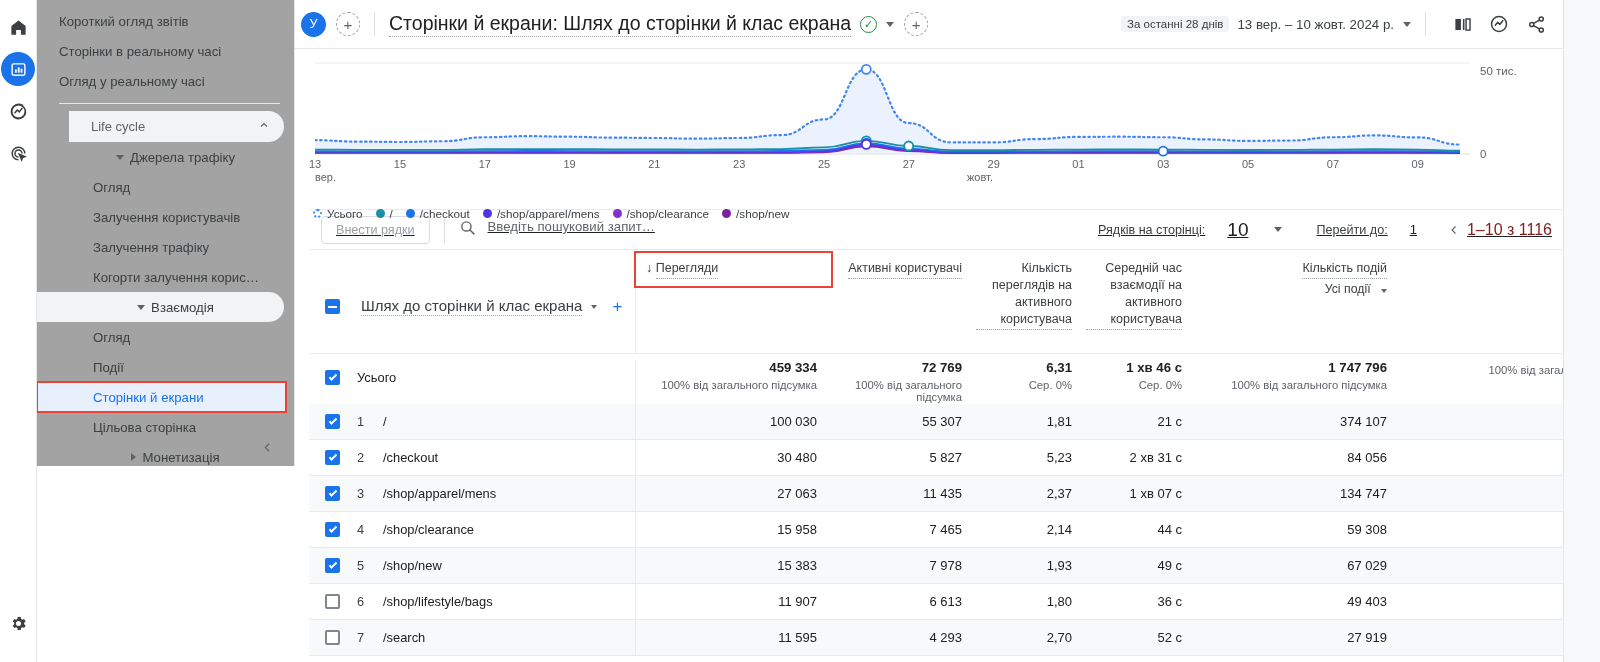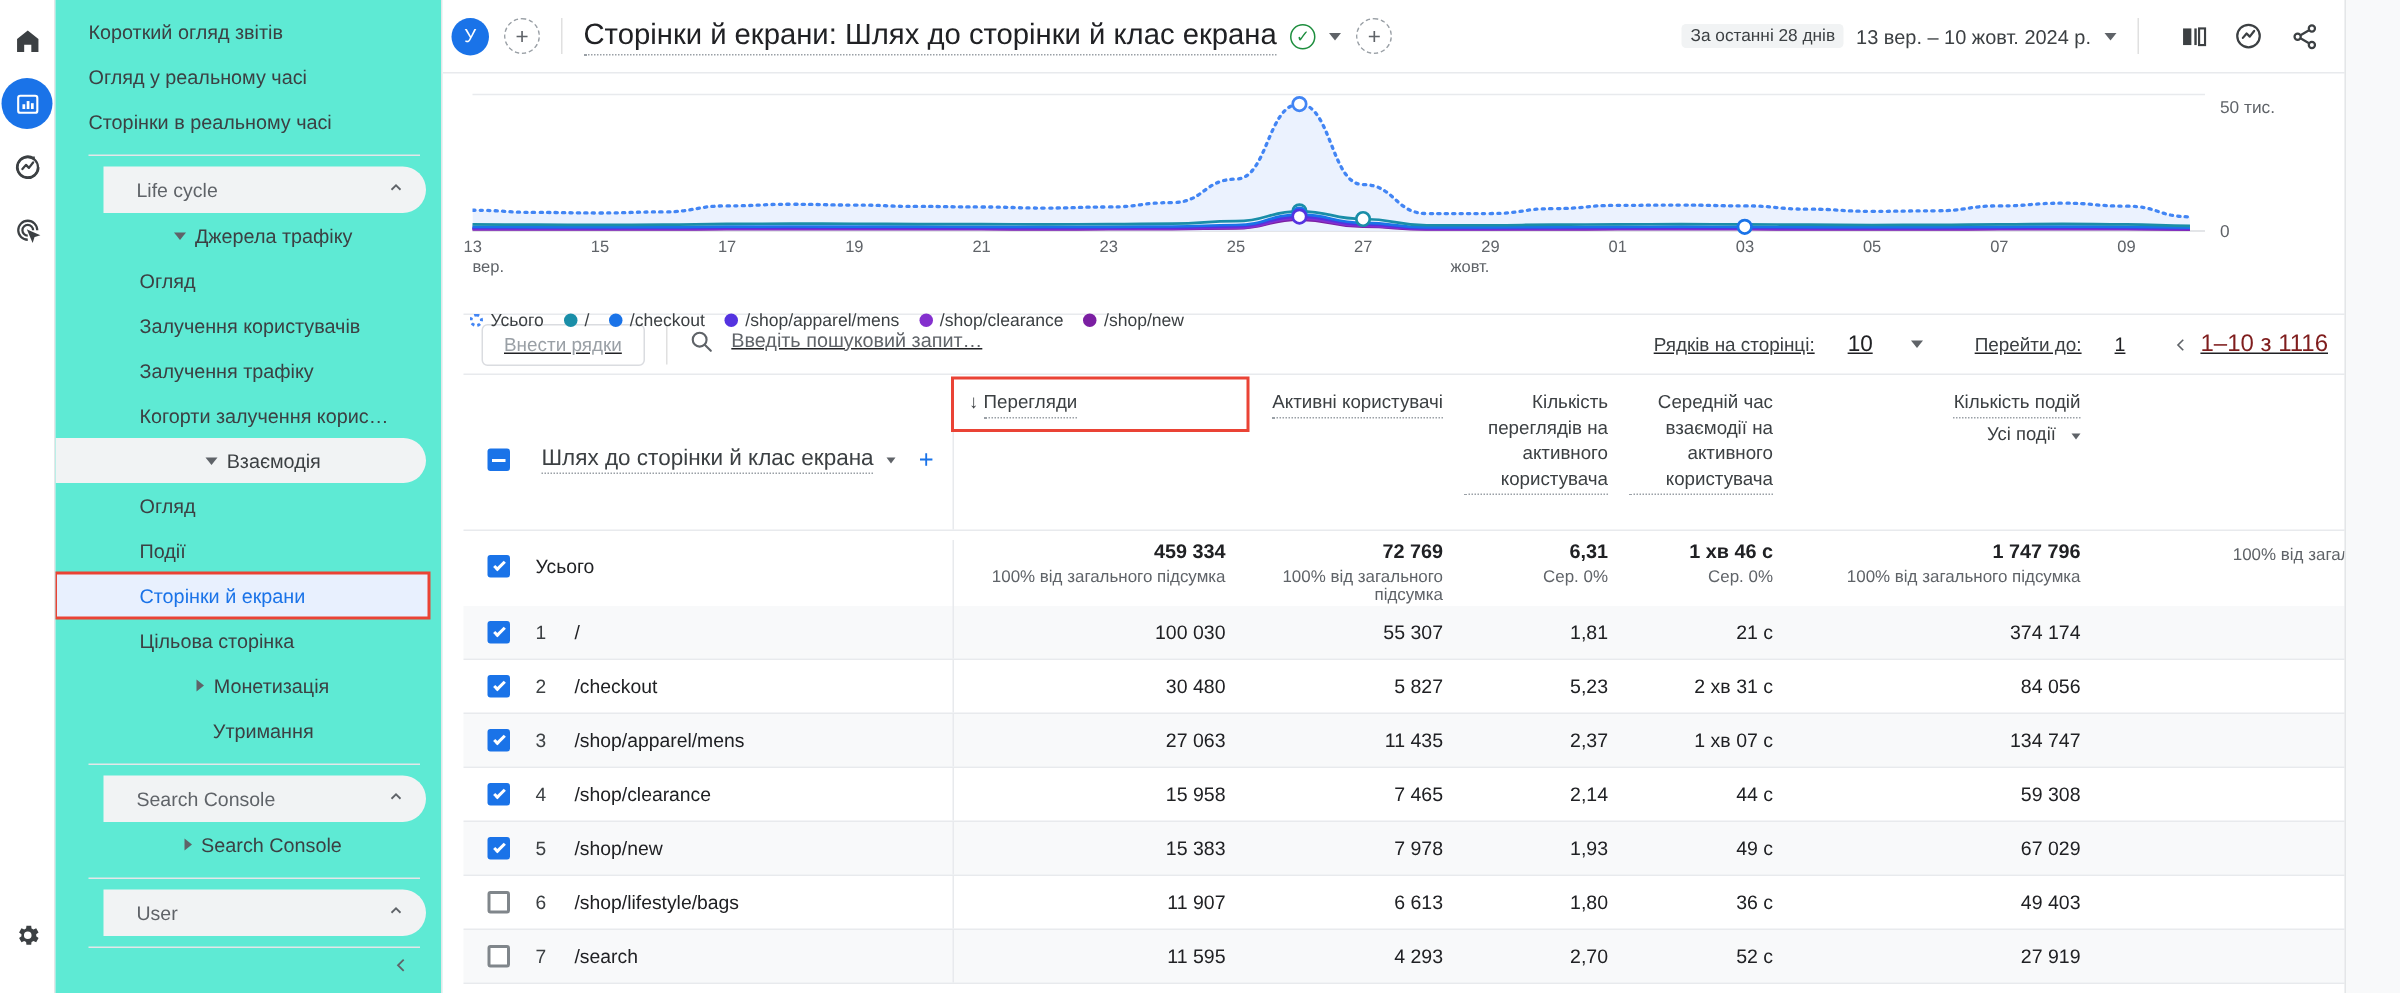--- a/index.html
+++ b/index.html
@@ -21,22 +21,22 @@
   .rail-icon {
     width: 34px; height: 34px; margin-bottom: 8px;
     display: flex; align-items: center; justify-content: center;
     border-radius: 50%; cursor: pointer;
   }
   .rail-icon.active { background: #1a73e8; }
   .rail-gear { position: absolute; bottom: 14px; left: 50%; transform: translateX(-50%); }
 
   
   .sidebar {
-    width: 258px; flex: 0 0 258px; height: 662px;
-    background: #5eead4; border-right: 1px solid #e4e6e8;
+    width: 258px; flex: 0 0 258px; height: 466px;
+    background: #a3a3a3; border-right: 1px solid #e4e6e8;
     padding-top: 6px; position: relative; overflow: hidden;
   }
   .nav-item {
     height: 30px; display: flex; align-items: center;
     font-size: 13.2px; color: #3c4043; cursor: pointer;
     border-radius: 0 16px 16px 0; margin-right: 10px;
     padding-left: 22px; white-space: nowrap;
   }
   .nav-item.lvl1 { padding-left: 30px; justify-content: center; }
   .nav-item.lvl2 { padding-left: 56px; }
@@ -133,21 +133,21 @@
   .import-btn {
     height: 28px; padding: 0 14px; border: 1px solid #dadce0;
     border-radius: 4px; font-size: 12.6px; color: #9aa0a6;
     display: flex; align-items: center; background: #fff; cursor: pointer;
     margin-left: 12px;
   }
   .search-sep { width: 1px; height: 26px; background: #e0e0e0; margin: 0 14px; }
   .search-box { display: flex; align-items: flex-start; gap: 12px; flex: 1; cursor: text; }
   .search-ph { font-size: 13.2px; color: #5f6368; }
   .rows-label { font-size: 12.6px; color: #3c4043; white-space: nowrap; }
-  .rows-val { font-size: 15px; color: #202124; margin-left: 22px; }
+  .rows-val { font-size: 19px; color: #202124; margin-left: 22px; }
   .goto-val { font-size: 13px; color: #202124; margin-left: 22px; }
   .pg-arrow {
     width: 26px; height: 26px; display: flex; align-items: center;
     justify-content: center; color: #5f6368; font-size: 17px; cursor: pointer;
   }
   .pg-range { font-size: 16px; color: #7f1d1d; white-space: nowrap; }
 
   
   .table { margin-left: 14px; margin-right: 14px; position: relative; }
   .hdr-row { display: flex; height: 103px; align-items: flex-start; padding-top: 10px; }
@@ -257,24 +257,24 @@
         <path d="M19.1 12.9a7.5 7.5 0 0 0 0-1.8l2-1.5-2-3.4-2.3 1a7.4 7.4 0 0 0-1.6-.9l-.3-2.4H10.9l-.3 2.4c-.6.2-1.1.5-1.6.9l-2.3-1-2 3.4 2 1.5a7.5 7.5 0 0 0 0 1.8l-2 1.5 2 3.4 2.3-1c.5.4 1 .7 1.6.9l.3 2.4h4l.3-2.4c.6-.2 1.1-.5 1.6-.9l2.3 1 2-3.4zM12 15.2A3.2 3.2 0 1 1 12 8.8a3.2 3.2 0 0 1 0 6.4z"></path>
       </svg>
   </div>
 </div>
 
 <div class="sidebar">
   <div class="nav-item">
     <span>Короткий огляд звітів</span>
   </div>
   <div class="nav-item">
+    <span>Сторінки в реальному часі</span>
+  </div>
+  <div class="nav-item">
     <span>Огляд у реальному часі</span>
-  </div>
-  <div class="nav-item">
-    <span>Сторінки в реальному часі</span>
   </div>
   <div class="nav-div"></div>
 
   <div class="nav-item section">
     <span>Life cycle</span>
     <span>
       <svg width="12" height="12" viewBox="0 0 24 24" fill="none" stroke="#5f6368" stroke-width="2.4">
           <path d="M6 15l6-6 6 6"></path>
         </svg>
     </span>
@@ -584,21 +584,21 @@
             <div class="rchk on">
               <div class="tick"></div>
             </div>
             <div class="rnum">1</div>
             <span class="rlabel">/</span>
           </div>
           <div class="col-views mcell">100 030</div>
           <div class="col-users mcell">55 307</div>
           <div class="col-vpu mcell">1,81</div>
           <div class="col-time mcell">21 с</div>
-          <div class="col-events mcell">374 174</div>
+          <div class="col-events mcell">374 107</div>
           <div class="col-rev mcell"></div>
         </div>
         <div class="row-div"></div>
         <div class="trow">
           <div class="rowchk-cell">
             <div class="rchk on">
               <div class="tick"></div>
             </div>
             <div class="rnum">2</div>
             <span class="rlabel">/checkout</span>

